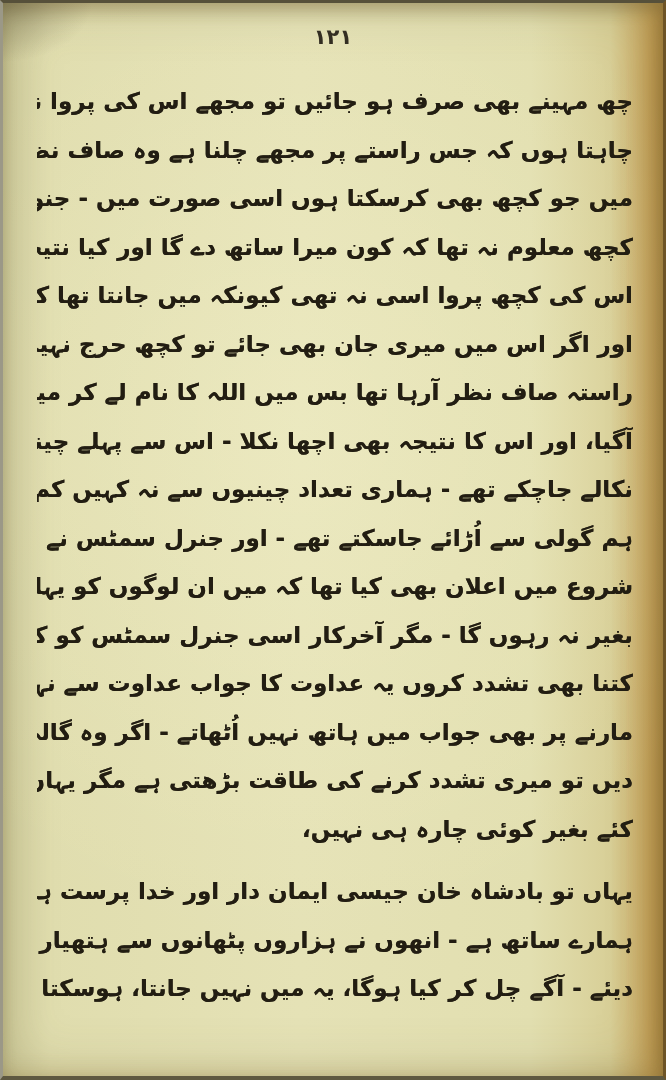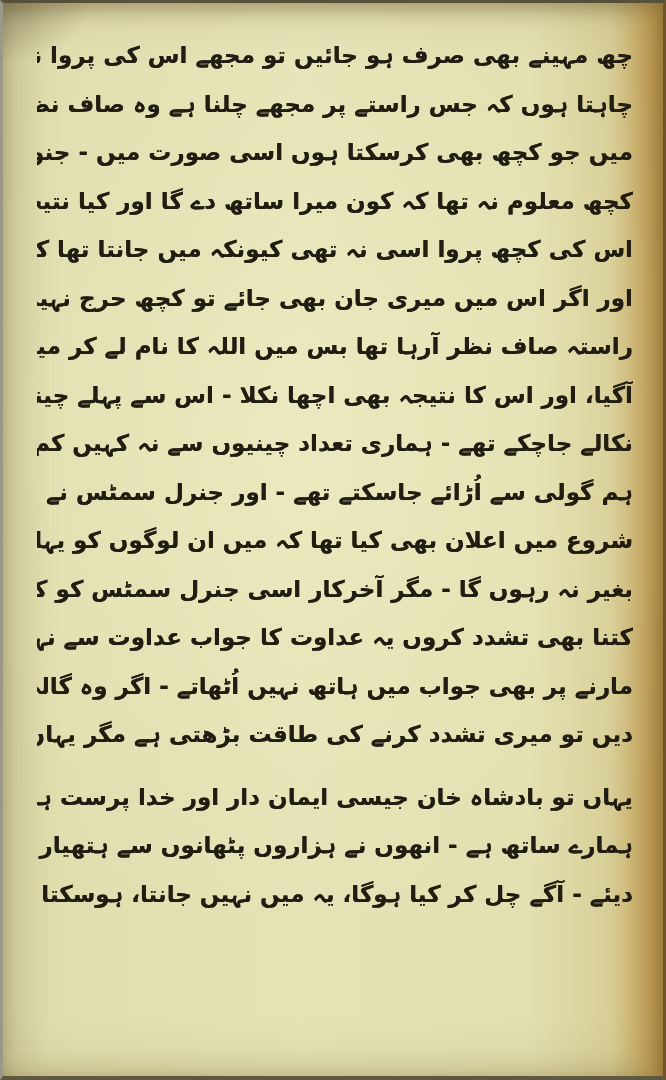--- a/index.html
+++ b/index.html
@@ -71,39 +71,41 @@
     text-align: right;
     text-align-last: right;
     -moz-text-align-last: right;
   }
 </style>
 </head>
 <body>
 
 <div class="scan-page">
 
+  <div class="page-number">۱۲۱</div>
 
   <div class="text-block">
 
     <div class="para">
       <div class="line">چھ مہینے بھی صرف ہو جائیں تو مجھے اس کی پروا نہیں کیوں کہ میں</div>
       <div class="line">چاہتا ہوں کہ جس راستے پر مجھے چلنا ہے وہ صاف نظر آجائے</div>
       <div class="line">میں جو کچھ بھی کرسکتا ہوں اسی صورت میں - جنوبی افریقہ میں مجھے</div>
       <div class="line">کچھ معلوم نہ تھا کہ کون میرا ساتھ دے گا اور کیا نتیجہ ہوگا مگر مجھے</div>
       <div class="line">اس کی کچھ پروا اسی نہ تھی کیونکہ میں جانتا تھا کہ یہ کام مجھے کرنا ہے</div>
       <div class="line">اور اگر اس میں میری جان بھی جائے تو کچھ حرج نہیں - کیونکہ مجھے</div>
       <div class="line">راستہ صاف نظر آرہا تھا بس میں اللہ کا نام لے کر میدان میں</div>
       <div class="line">آگیا، اور اس کا نتیجہ بھی اچھا نکلا - اس سے پہلے چینی وہاں سے</div>
       <div class="line">نکالے جاچکے تھے - ہماری تعداد چینیوں سے نہ کہیں کم تھی اور</div>
       <div class="line">ہم گولی سے اُڑائے جاسکتے تھے - اور جنرل سمٹس نے جدوجہد کے</div>
       <div class="line">شروع میں اعلان بھی کیا تھا کہ میں ان لوگوں کو یہاں سے نکالے</div>
       <div class="line">بغیر نہ رہوں گا - مگر آخرکار اسی جنرل سمٹس کو کہنا پڑا کہ ان لوگوں پر</div>
       <div class="line">کتنا بھی تشدد کروں یہ عداوت کا جواب عداوت سے نہیں دیتے</div>
       <div class="line">مارنے پر بھی جواب میں ہاتھ نہیں اُٹھاتے - اگر وہ گالی کا جواب گالی سے</div>
       <div class="line">دیں تو میری تشدد کرنے کی طاقت بڑھتی ہے مگر یہاں تو مجھے سمجھ</div>
+      <div class="line short">کئے بغیر کوئی چارہ ہی نہیں،</div>
     </div>
 
     <div class="para">
       <div class="line">یہاں تو بادشاہ خان جیسی ایمان دار اور خدا پرست ہستی</div>
       <div class="line">ہمارے ساتھ ہے - انھوں نے ہزاروں پٹھانوں سے ہتھیار رکھوا</div>
       <div class="line">دیئے - آگے چل کر کیا ہوگا، یہ میں نہیں جانتا، ہوسکتا ہے کہ ان</div>
     </div>
 
   </div>
 </div>

